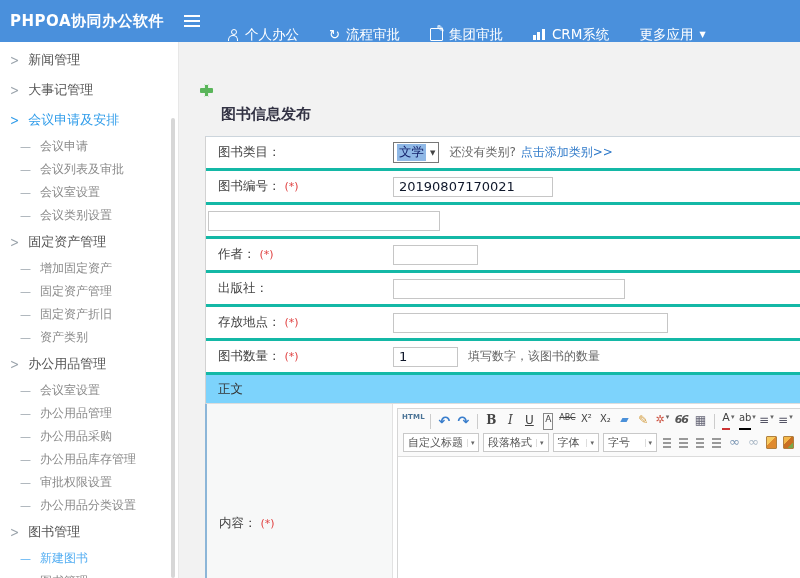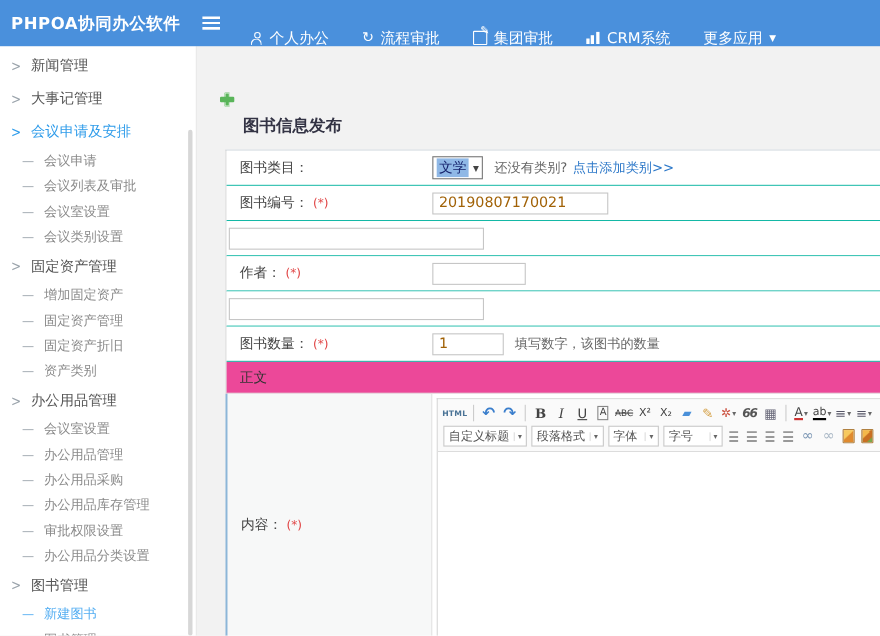--- a/index.html
+++ b/index.html
@@ -40,46 +40,46 @@
   .side-scroll{position:absolute;right:3px;top:76px;bottom:0;width:4px;background:#d7d7d7;border-radius:2px;}
   
   .main{position:absolute;left:179px;top:42px;right:0;bottom:0;background:#f2f2f2;overflow:hidden;}
   .page-head{display:flex;align-items:center;gap:8px;margin:15px 0 12px 21px;}
   .i-plus{position:relative;width:13px;height:13px;}
   .i-plus::before{content:"";position:absolute;left:4px;top:0;width:5px;height:13px;background:#5ab55a;border-radius:1px;box-shadow:0 0 0 1px #e4f3e4 inset;}
   .i-plus::after{content:"";position:absolute;left:0;top:4px;width:13px;height:5px;background:#5ab55a;border-radius:1px;}
   .page-title{font-size:15px;font-weight:bold;color:#334;margin-top:48px;}
   
   .form-table{margin-left:26px;background:#fff;border-top:1px solid #ccd5dc;border-left:1px solid #d2d2d2;}
-  .frow{display:flex;align-items:center;min-height:31px;border-bottom:1px solid #14b8a6;background:#fff;}
+  .frow{display:flex;align-items:center;min-height:31px;border-bottom:3px solid #14b8a6;background:#fff;}
   .flabel{width:185px;flex-shrink:0;padding-left:12px;font-size:12.5px;color:#444;box-sizing:border-box;}
   .req{color:#e04343;font-size:11px;margin-left:4px;}
   .ffield{flex:1;display:flex;align-items:center;padding:4px 0 4px 2px;}
-  .finput{border:1px solid #c6c6c6;height:20px;font-size:13px;color:#a16207;padding:0 5px;font-family:"DejaVu Sans",sans-serif;box-sizing:border-box;}
+  .finput{border:1px solid #c6c6c6;height:20px;font-size:13px;color:#0f172a;padding:0 5px;font-family:"DejaVu Sans",sans-serif;box-sizing:border-box;}
   .w-book-no{width:160px;}
   .w-book-name{width:232px;}
   .w-author{width:85px;}
   .w-publisher{width:232px;}
   .w-location{width:275px;}
   .w-quantity{width:65px;}
   .hint{font-size:12px;color:#666;margin-left:10px;}
   .link{font-size:12px;color:#2e79c9;margin-left:5px;cursor:pointer;text-decoration:none;}
   .select-box{display:inline-flex;align-items:center;gap:4px;border:1px solid #777;background:#fff;padding:1px 3px;cursor:pointer;}
   .sel-val{background:#8fb8e6;color:#15226b;font-size:12.5px;padding:0 2px;}
   .sel-caret{font-size:7px;color:#444;}
-  .frow.sect{background:#ec4899;min-height:28px;border-bottom:1px solid #ddd;font-size:12.5px;color:#333;}
+  .frow.sect{background:#7dd3fc;min-height:28px;border-bottom:1px solid #ddd;font-size:12.5px;color:#333;}
   .frow.sect .flabel{width:auto;font-size:12.5px;color:#333;}
   .frow.content{align-items:stretch;height:238px;border-bottom:none;border-left:2px solid #8cb6d8;margin-left:-1px;}
   .frow.content .flabel{display:flex;align-items:center;background:#f7f8f8;}
   .editor-cell{flex:1;border-left:1px solid #e2e2e2;background:#fff;display:flex;flex-direction:column;overflow:hidden;}
   
   .editor{margin:4px 0 0 4px;border:1px solid #d6d6d6;border-right:none;border-bottom:none;flex:1;display:flex;flex-direction:column;overflow:hidden;}
   .toolbar{background:#fafafa;border-bottom:1px solid #dcdcdc;padding:2px 3px 3px 3px;}
   .tb-row{display:flex;align-items:center;height:21px;white-space:nowrap;}
-  .tb-btn{display:inline-flex;align-items:center;justify-content:center;min-width:17px;height:17px;margin:12px 1px;font-size:12px;color:#444;cursor:pointer;border-radius:2px;}
+  .tb-btn{display:inline-flex;justify-content:center;min-width:17px;height:17px;margin:12px 1px;font-size:12px;color:#444;cursor:pointer;border-radius:2px;}
   .tb-sep{width:1px;height:15px;background:#ccc;margin:0 4px;}
   .mini-caret{font-size:7px;color:#666;margin-left:1px;}
   .g-html{font-size:7px;font-weight:bold;color:#4a7396;letter-spacing:.2px;}
   .g-undo{color:#3a7ecc;font-size:14px;font-weight:bold;}
   .g-bold{font-weight:bold;font-family:"DejaVu Serif",serif;}
   .g-italic{font-style:italic;font-family:"DejaVu Serif",serif;}
   .g-under{text-decoration:underline;}
   .g-boxed{border:1px solid #888;font-size:9px;padding:0 1px;line-height:11px;}
   .g-strike{font-size:8px;text-decoration:line-through;letter-spacing:0;}
   .g-sup,.g-sub{font-size:10px;}
@@ -259,22 +259,29 @@
             <input class="finput w-book-name" style="">
           </div>
         </div>
         <div class="frow">
           <div class="flabel"><span>作者：</span><span class="req">(*)</span></div>
           <div class="ffield">
             <input class="finput w-author" style="">
           </div>
         </div>
         <div class="frow">
+          <div class="flabel"><span>出版社：</span></div>
           <div class="ffield">
             <input class="finput w-publisher" style="">
+          </div>
+        </div>
+        <div class="frow">
+          <div class="flabel"><span>存放地点：</span><span class="req">(*)</span></div>
+          <div class="ffield">
+            <input class="finput w-location" style="">
           </div>
         </div>
         <div class="frow">
           <div class="flabel"><span>图书数量：</span><span class="req">(*)</span></div>
           <div class="ffield">
             <input class="finput w-quantity" value="1" style="">
             <span class="hint">填写数字，该图书的数量</span>
           </div>
         </div>
       </div>

